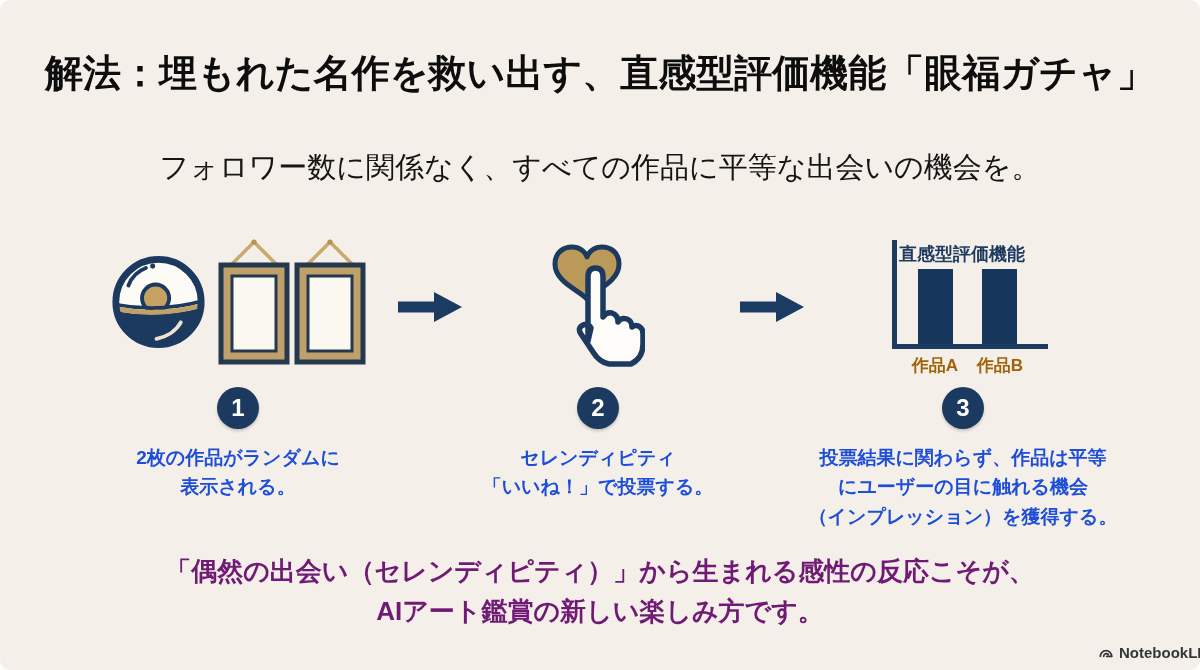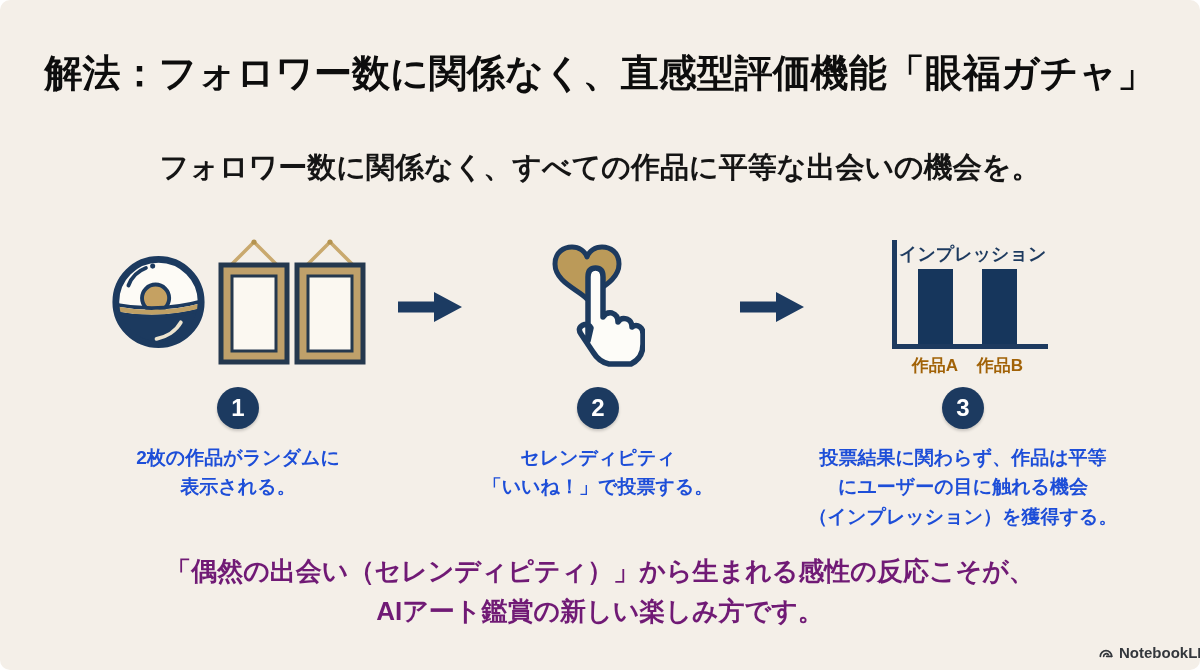--- a/index.html
+++ b/index.html
@@ -15,21 +15,21 @@
   .title{
     position:absolute;top:48px;left:0;width:1200px;
     text-align:center;
     font-family:"Liberation Serif","DejaVu Serif",serif;
     font-size:38px;font-weight:bold;color:#0d0d0d;
     letter-spacing:0px;white-space:nowrap;
   }
   .subtitle{
     position:absolute;top:148px;left:0;width:1200px;
     text-align:center;
-    font-size:29px;font-weight:bold;color:#151515;
+    font-size:29px;font-weight:normal;color:#151515;
     white-space:nowrap;
   }
   .icon-abs{position:absolute;}
   
   .chart-title{
     position:absolute;left:899px;top:242px;width:160px;
     font-size:18px;font-weight:bold;color:#1d3a5f;white-space:nowrap;
   }
   .y-axis{position:absolute;left:892px;top:240px;width:5px;height:108px;background:#1d3a5f;}
   .x-axis{position:absolute;left:892px;top:344px;width:156px;height:5px;background:#1d3a5f;}
@@ -73,21 +73,21 @@
     position:absolute;left:1098px;top:644px;
     display:flex;align-items:center;gap:5px;
     font-size:15px;font-weight:600;color:#33373c;white-space:nowrap;
   }
 </style>
 </head>
 <body>
 
 <div class="slide">
 
-  <div class="title">解法：フォロワー数に関係なく、直感型評価機能「眼福ガチャ」</div>
+  <div class="title">解法：埋もれた名作を救い出す、直感型評価機能「眼福ガチャ」</div>
 
   <div class="subtitle">フォロワー数に関係なく、すべての作品に平等な出会いの機会を。</div>
 
   <svg class="icon-abs" style="left:110px;top:252px;" width="97" height="100" viewBox="0 0 100 100">
     <defs>
         <clipPath id="capClip">
           <circle cx="50" cy="50" r="44"></circle>
         </clipPath>
       </defs>
     <circle cx="50" cy="50" r="44" fill="#fdfbf6"></circle>
@@ -130,21 +130,21 @@
              L 98 101 Q 98 115 86 121 L 64 121
              Q 54 119 48 109 L 36 91
              Q 32 85 38 82 Q 43 80 46 85 Z" fill="#fdfcf8" stroke="#1c3a5f" stroke-width="5.5" stroke-linejoin="round" stroke-linecap="round"></path>
   </svg>
 
   <svg class="icon-abs" style="left:740px;top:292px;" width="64" height="30" viewBox="0 0 64 30">
     <polygon points="0,9.5 36,9.5 36,0 64,15 36,30 36,20.5 0,20.5" fill="#1c3b62"></polygon>
   </svg>
 
   <div>
-    <div class="chart-title">インプレッション</div>
+    <div class="chart-title">直感型評価機能</div>
     <div class="y-axis"></div>
     <div class="bar-area">
       <div class="bar bar-a" style="height: 75px;"></div>
       <div class="bar bar-b" style="height: 75px;"></div>
     </div>
     <div class="x-axis"></div>
     <div class="bar-label bar-label-a">作品A</div>
     <div class="bar-label bar-label-b">作品B</div>
   </div>
 

